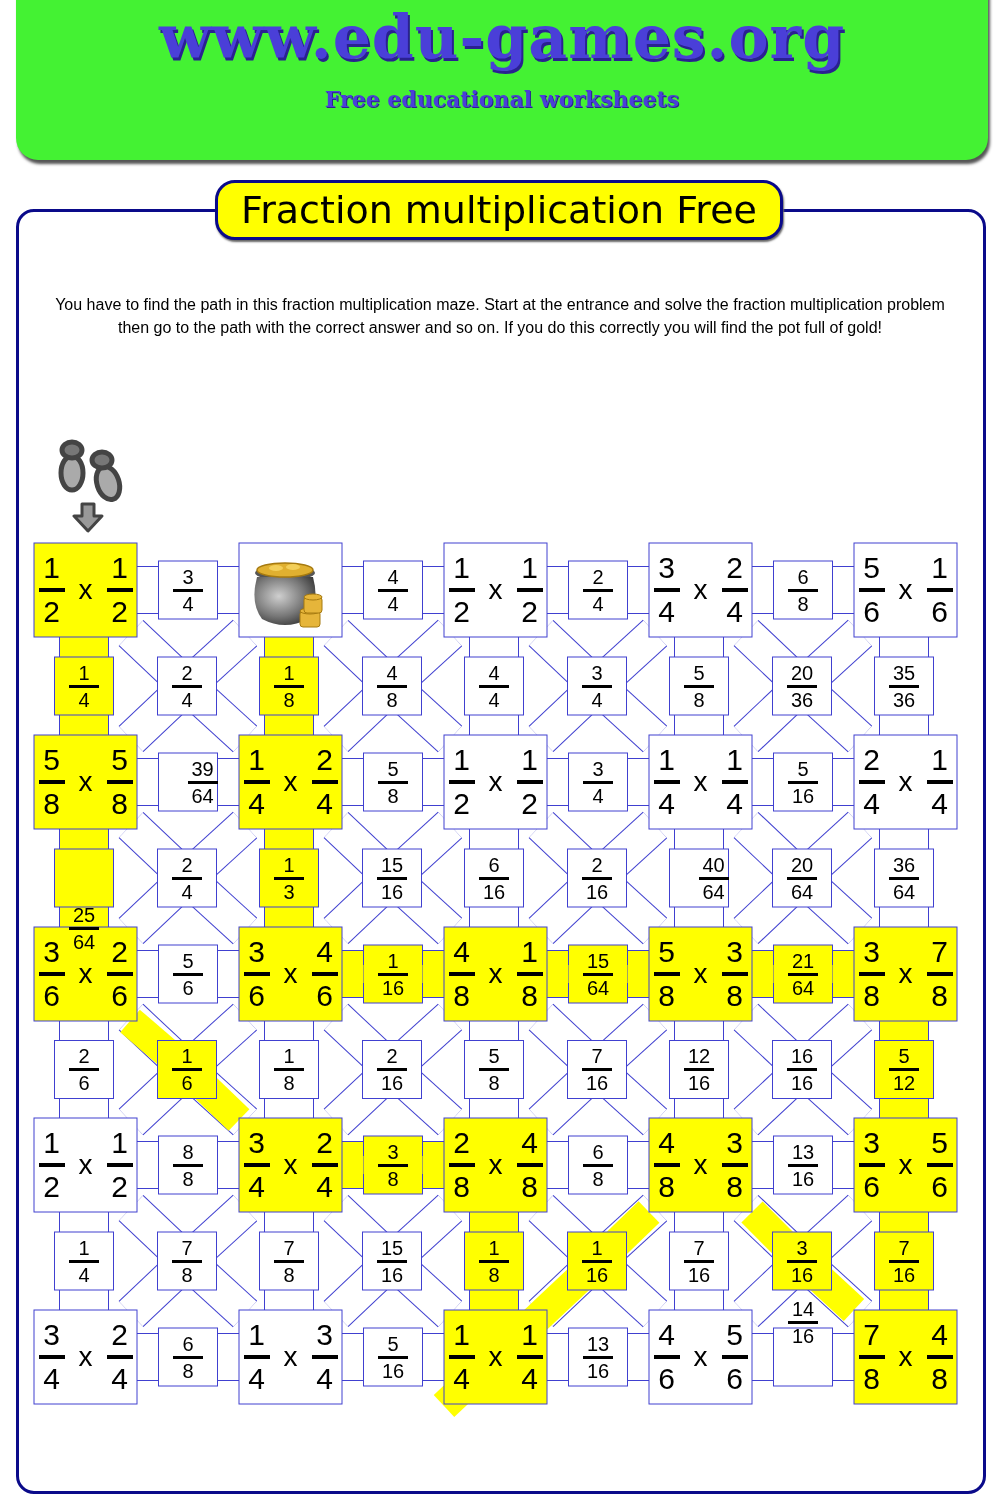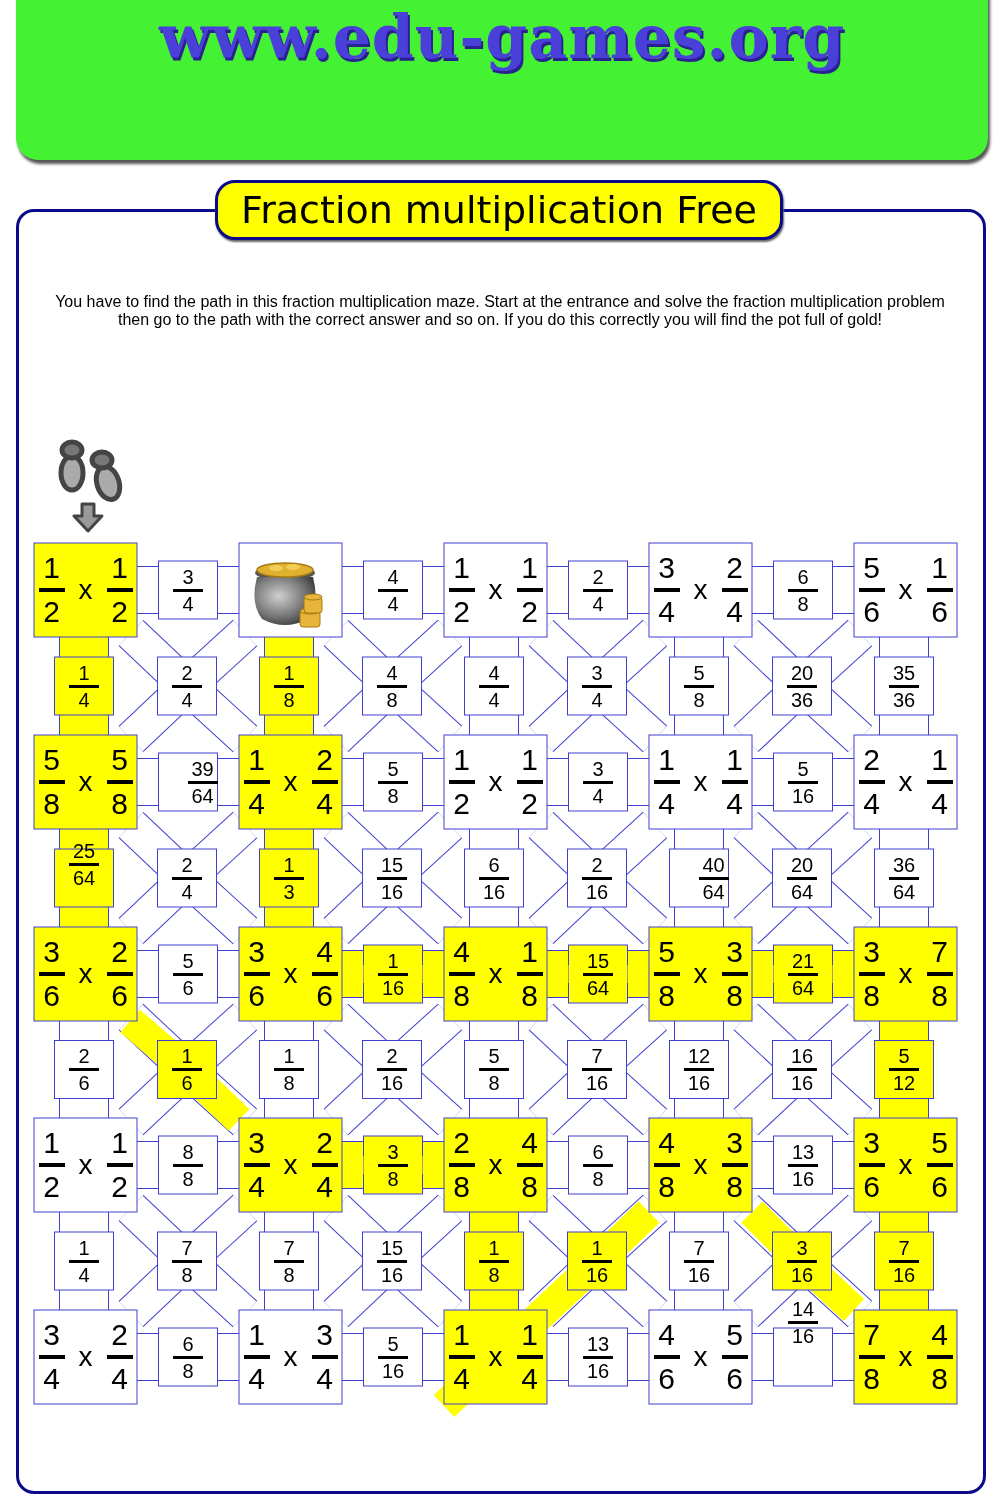--- a/index.html
+++ b/index.html
@@ -28,21 +28,21 @@
     border: 3px solid #0a0a8a; border-radius: 18px;
   }
   .title-pill {
     position: absolute; left: 215px; top: 180px; width: 568px; height: 60px;
     background: #ffff00; border: 3px solid #0a0a8a; border-radius: 20px;
     text-align: center; line-height: 54px; font-size: 38px; color: #000;
     font-family: "DejaVu Sans", sans-serif; box-shadow: 1px 2px 2px #666;
   }
   .instructions {
     position: absolute; left: 40px; top: 293px; width: 920px;
-    text-align: center; font-size: 16px; line-height: 18px; color: #000;
+    text-align: center; font-size: 16px; line-height: 23px; color: #000;
   }
 
   .feet { position: absolute; left: 52px; top: 436px; width: 76px; width: 76px; height: 100px; }
 
   .maze { position: absolute; left: 0; top: 0; width: 1000px; height: 1500px; }
   .maze svg { position: absolute; left: 0; top: 0; }
 
   .cell {
     position: absolute; display: flex; align-items: center; justify-content: center;
     color: #000;
@@ -58,20 +58,21 @@
   .conn .frac { font-size: 20px; }
   .conn .frac .bar { width: 30px; height: 3px; margin: 2px 0 2px; }
 
   .pot { position: absolute; left: 248px; top: 555px; width: 78px; height: 80px; }
 </style>
 </head>
 <body>
 
 <div class="banner">
   <div class="banner-title">www.edu-games.org</div>
+  <div class="banner-sub">Free educational worksheets</div>
 </div>
 
 <div class="frame"></div>
 <div class="title-pill">Fraction multiplication Free</div>
 <div class="instructions">You have to find the path in this fraction multiplication maze. Start at the entrance and solve the fraction multiplication problem then go to the path with the correct answer and so on. If you do this correctly you will find the pot full of gold!</div>
 
 <svg class="feet" viewBox="0 0 76 100" width="76" height="100" style="position:absolute;left:52px;top:436px;">
   <g stroke="#444" stroke-width="5" fill="#aaa">
     <ellipse cx="20" cy="37" rx="11" ry="17"></ellipse>
     <ellipse cx="20" cy="14" rx="10" ry="8" fill="#777"></ellipse>
@@ -894,21 +895,21 @@
           <span class="den">36</span>
         </span>
       </div>
       <div class="cell conn" style="left: 874.5px; top: 657px; width: 59px; height: 58px;">
         <span class="frac">
           <span class="num">35</span>
           <span class="bar"></span>
           <span class="den">36</span>
         </span>
       </div>
-      <div class="cell conn" style="left: 54.5px; top: 830px; width: 59px; height: 58px; align-items: flex-end;">
+      <div class="cell conn" style="left: 54.5px; top: 899px; width: 59px; height: 58px;">
         <span class="frac">
           <span class="num">25</span>
           <span class="bar"></span>
           <span class="den">64</span>
         </span>
       </div>
       <div class="cell conn" style="left: 157.5px; top: 849px; width: 59px; height: 58px;">
         <span class="frac">
           <span class="num">2</span>
           <span class="bar"></span>

